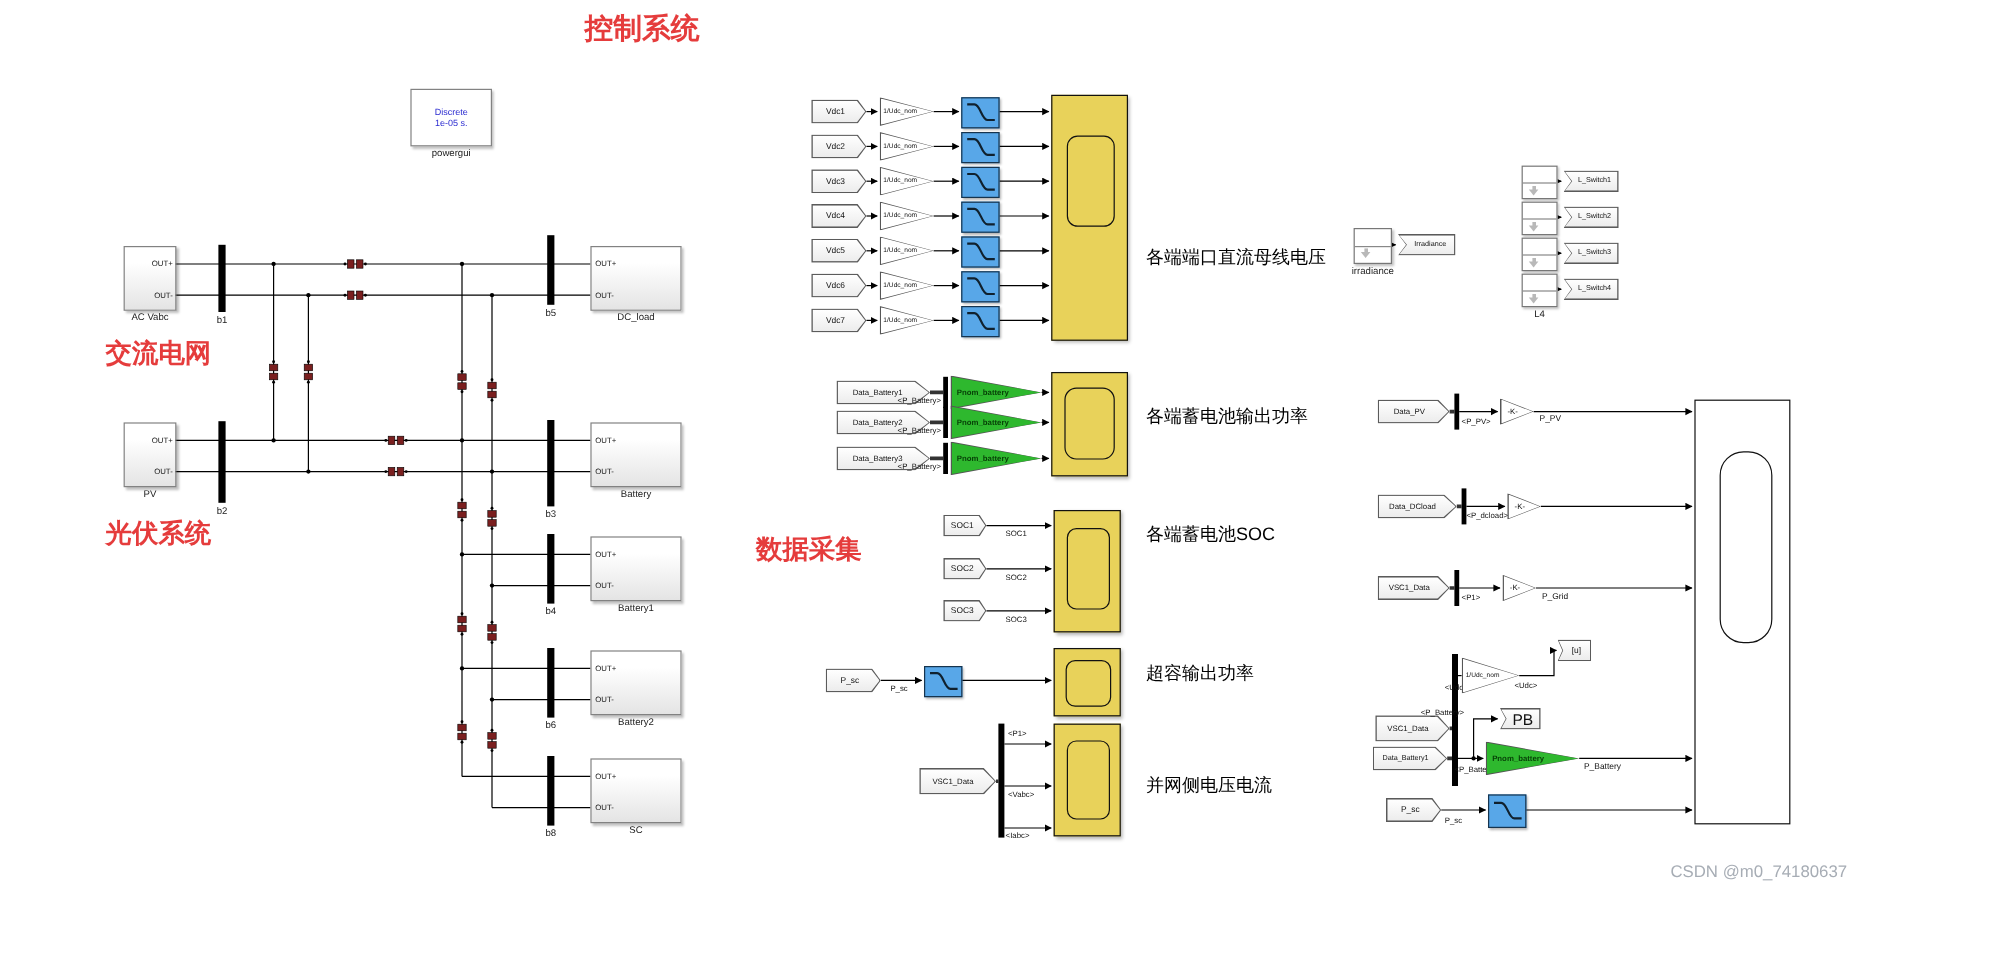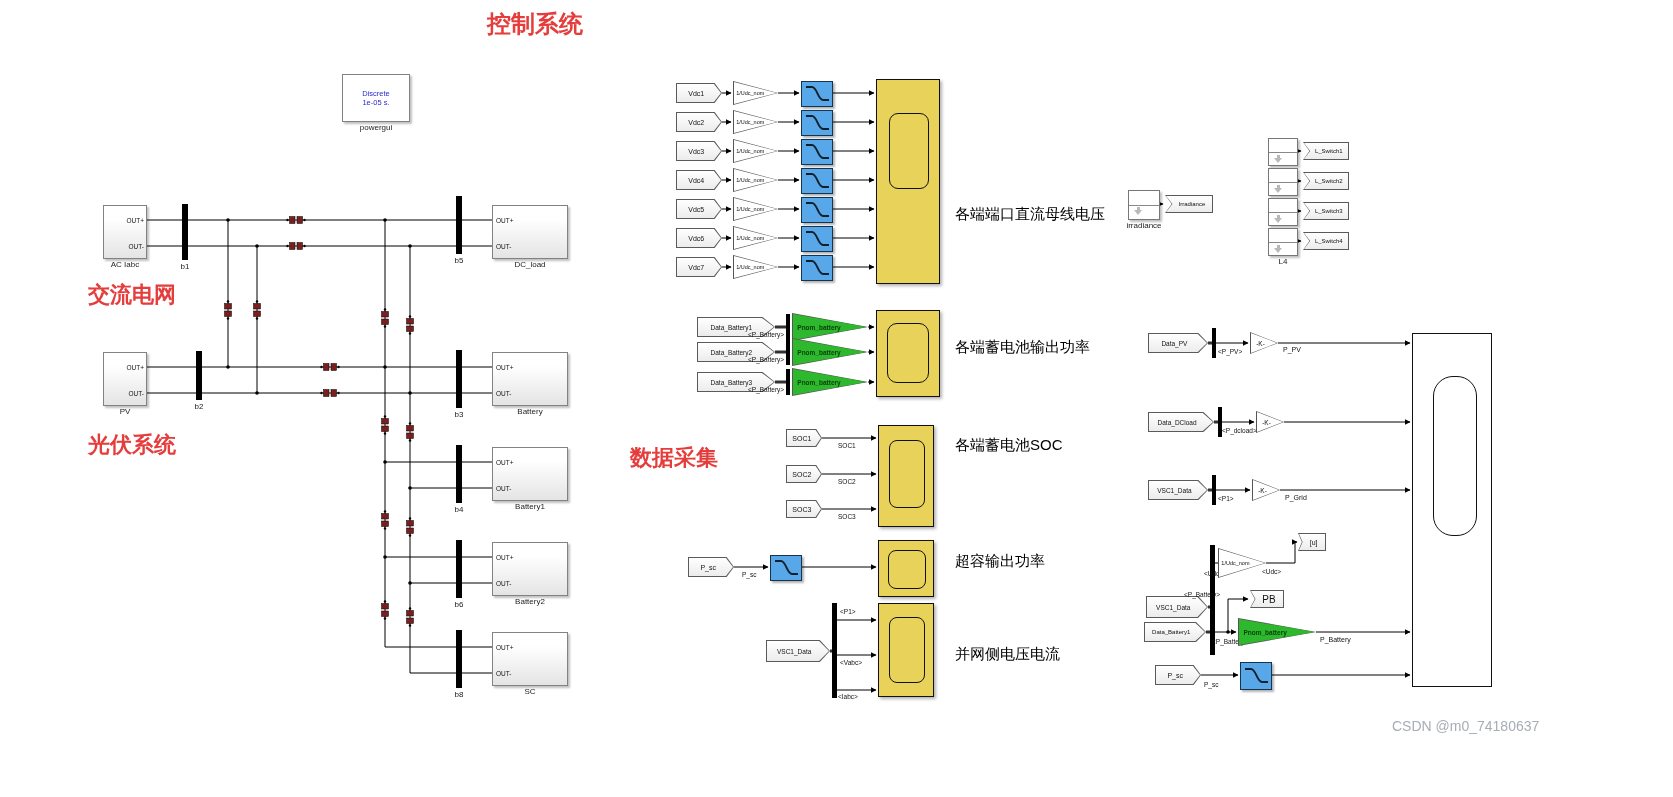--- a/index.html
+++ b/index.html
@@ -161,45 +161,45 @@
     <div class="pg">
       <span>Discrete</span>
       <span>1e-05 s.</span>
     </div>
     <span class="bl">powergui</span>
   </div>
 
   <div class="blk" style="left:103px;top:205px;width:42px;height:52px">
     <span class="port r" style="top:11px">OUT+</span>
     <span class="port r" style="top:37px">OUT-</span>
-    <span class="bl">AC Iabc</span>
+    <span class="bl">AC Vabc</span>
   </div>
   <div class="bus" style="left:182px;top:204px;height:56px">
     <span class="bl">b1</span>
   </div>
 
   <div class="blk" style="left:103px;top:352px;width:42px;height:52px">
     <span class="port r" style="top:11px">OUT+</span>
     <span class="port r" style="top:37px">OUT-</span>
     <span class="bl">PV</span>
   </div>
-  <div class="bus" style="left:196px;top:351px;height:49px">
+  <div class="bus" style="left:182px;top:351px;height:68px">
     <span class="bl">b2</span>
   </div>
 
   <div class="bus" style="left:456px;top:196px;height:58px">
     <span class="bl">b5</span>
   </div>
   <div class="blk" style="left:492px;top:205px;width:74px;height:52px">
     <span class="port l" style="top:11px">OUT+</span>
     <span class="port l" style="top:37px">OUT-</span>
     <span class="bl">DC_load</span>
   </div>
 
-  <div class="bus" style="left:456px;top:350px;height:58px">
+  <div class="bus" style="left:456px;top:350px;height:72px">
     <span class="bl">b3</span>
   </div>
   <div class="blk" style="left:492px;top:352px;width:74px;height:52px">
     <span class="port l" style="top:11px">OUT+</span>
     <span class="port l" style="top:37px">OUT-</span>
     <span class="bl">Battery</span>
   </div>
 
   <div class="bus" style="left:456px;top:445px;height:58px">
     <span class="bl">b4</span>
@@ -576,21 +576,21 @@
   <div class="gtag" style="left:1298px;top:533px;width:28px;height:18px">
       <div class="gsh"></div>
       <div class="gsh in"></div>
       <span class="tt">[u]</span>
     </div>
 
   <span class="sig" style="left:1184px;top:591px">&lt;P_Battery&gt;</span>
   <div class="gtag" style="left:1250px;top:590px;width:34px;height:18px">
       <div class="gsh"></div>
       <div class="gsh in"></div>
-      <span class="tt" style="font-size:10px">PB</span>
+      <span class="tt" style="font-size:13px">PB</span>
     </div>
 
   <div class="tag" style="left:1144px;top:622px;width:62px;height:20px">
       <div class="sh"></div>
       <div class="sh in"></div>
       <span class="tt" style="font-size:6px">Data_Battery1</span>
     </div>
   <div class="busbar" style="left:1210px;top:617px;width:4px;height:30px"></div>
   <span class="sig" style="left:1212px;top:638px">&lt;P_Battery&gt;</span>
   <div class="tri" style="left:1238px;top:618px;width:78px;height:28px">

